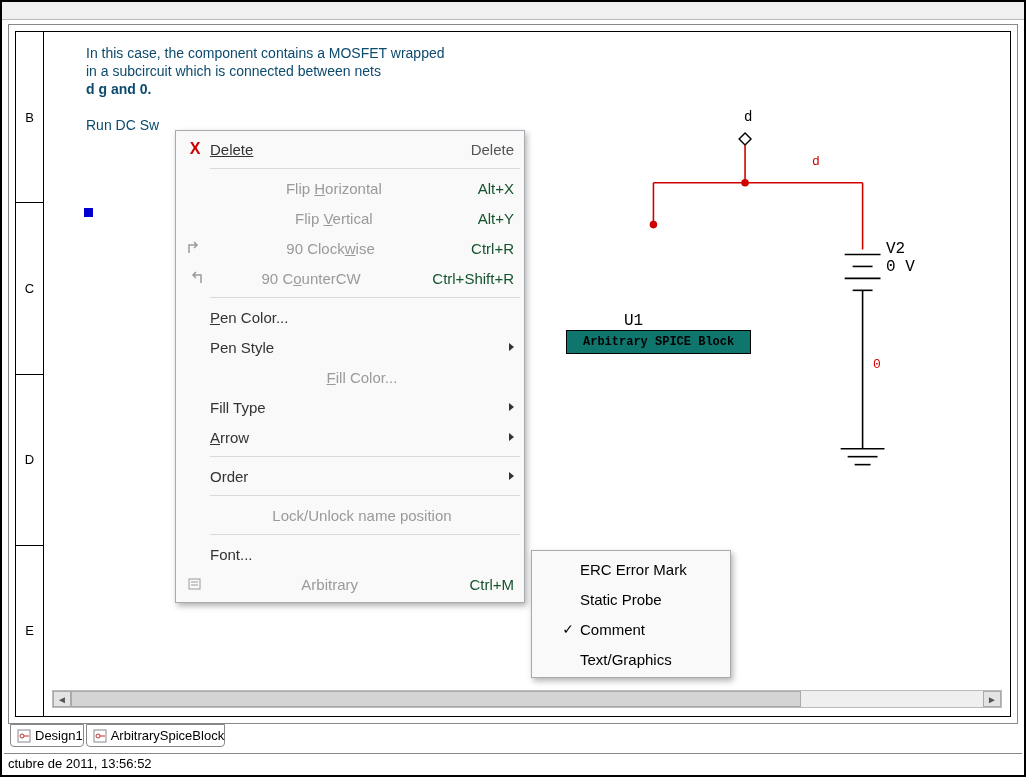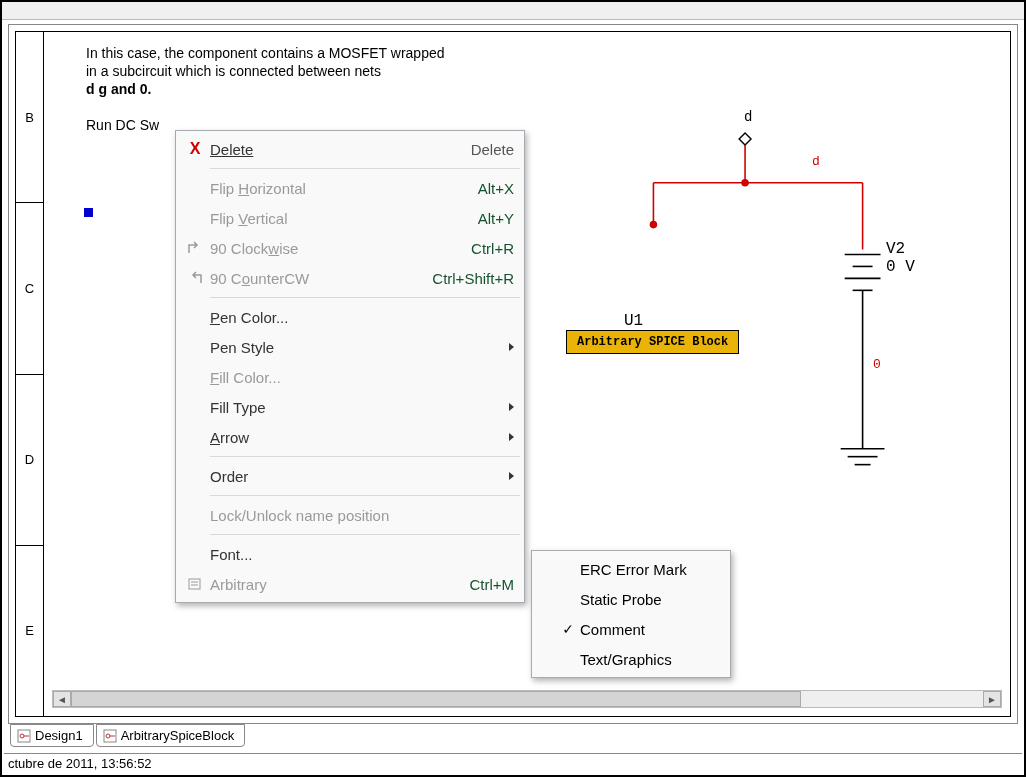--- a/index.html
+++ b/index.html
@@ -50,36 +50,36 @@
     justify-content: center;
     font-family: Arial, sans-serif;
     font-size: 13px;
   }
   .row-cell:last-child { border-bottom: none; }
   .canvas-text {
     position: absolute;
     font-family: Arial, sans-serif;
     font-size: 14px;
     line-height: 1.3;
-    color: #000000;
+    color: #0c4a6e;
     white-space: pre;
   }
   .blue-handle {
     position: absolute;
     width: 9px; height: 9px;
     background: #0000d0;
   }
   .spice-block {
     position: absolute;
     border: 1px solid #000;
-    padding: 4px 10px;
+    padding: 4px 16px;
     font-family: "Courier New", monospace;
     font-size: 12px;
     font-weight: bold;
-    background: #eab308;
+    background: #0f766e;
   }
   .spice-label {
     position: absolute;
     font-family: "Courier New", monospace;
     font-size: 16px;
   }
   .wire-label {
     position: absolute;
     font-family: "Courier New", monospace;
     font-size: 13px;
@@ -126,21 +126,21 @@
   }
   .ctx-label { flex: 1; padding-left: 2px; }
   .ctx-shortcut { color: #555; padding-left: 20px; }
   .ctx-arrow {
     width: 0; height: 0;
     border-left: 5px solid #333;
     border-top: 4px solid transparent;
     border-bottom: 4px solid transparent;
     margin-left: 8px;
   }
-  .ctx-item.disabled { color: #9a9a9a; }
+  .ctx-item.disabled { color: #9a9a9a; text-align: center; }
   .ctx-item.disabled .ctx-shortcut { color: #14532d; }
   .ctx-item.highlight {
     background: #2f8fef;
     color: #fff;
   }
   .ctx-item.highlight .ctx-arrow { border-left-color: #fff; }
   .ctx-sep {
     height: 1px;
     background: #d9d9d9;
     margin: 4px 2px 4px 32px;
@@ -184,21 +184,21 @@
     gap: 0;
     z-index: 5;
   }
   .tab {
     display: flex;
     align-items: center;
     gap: 4px;
     background: #fff;
     border: 1px solid #888;
     border-top: 1px solid #888;
-    padding: 3px 10px 3px 6px;
+    padding: 3px 0 3px 6px;
     font-size: 13px;
     border-radius: 0 0 4px 4px;
     margin-right: 2px;
   }
   .tab-icon {
     width: 14px; height: 14px;
     display: flex;
     align-items: center;
     justify-content: center;
   }

